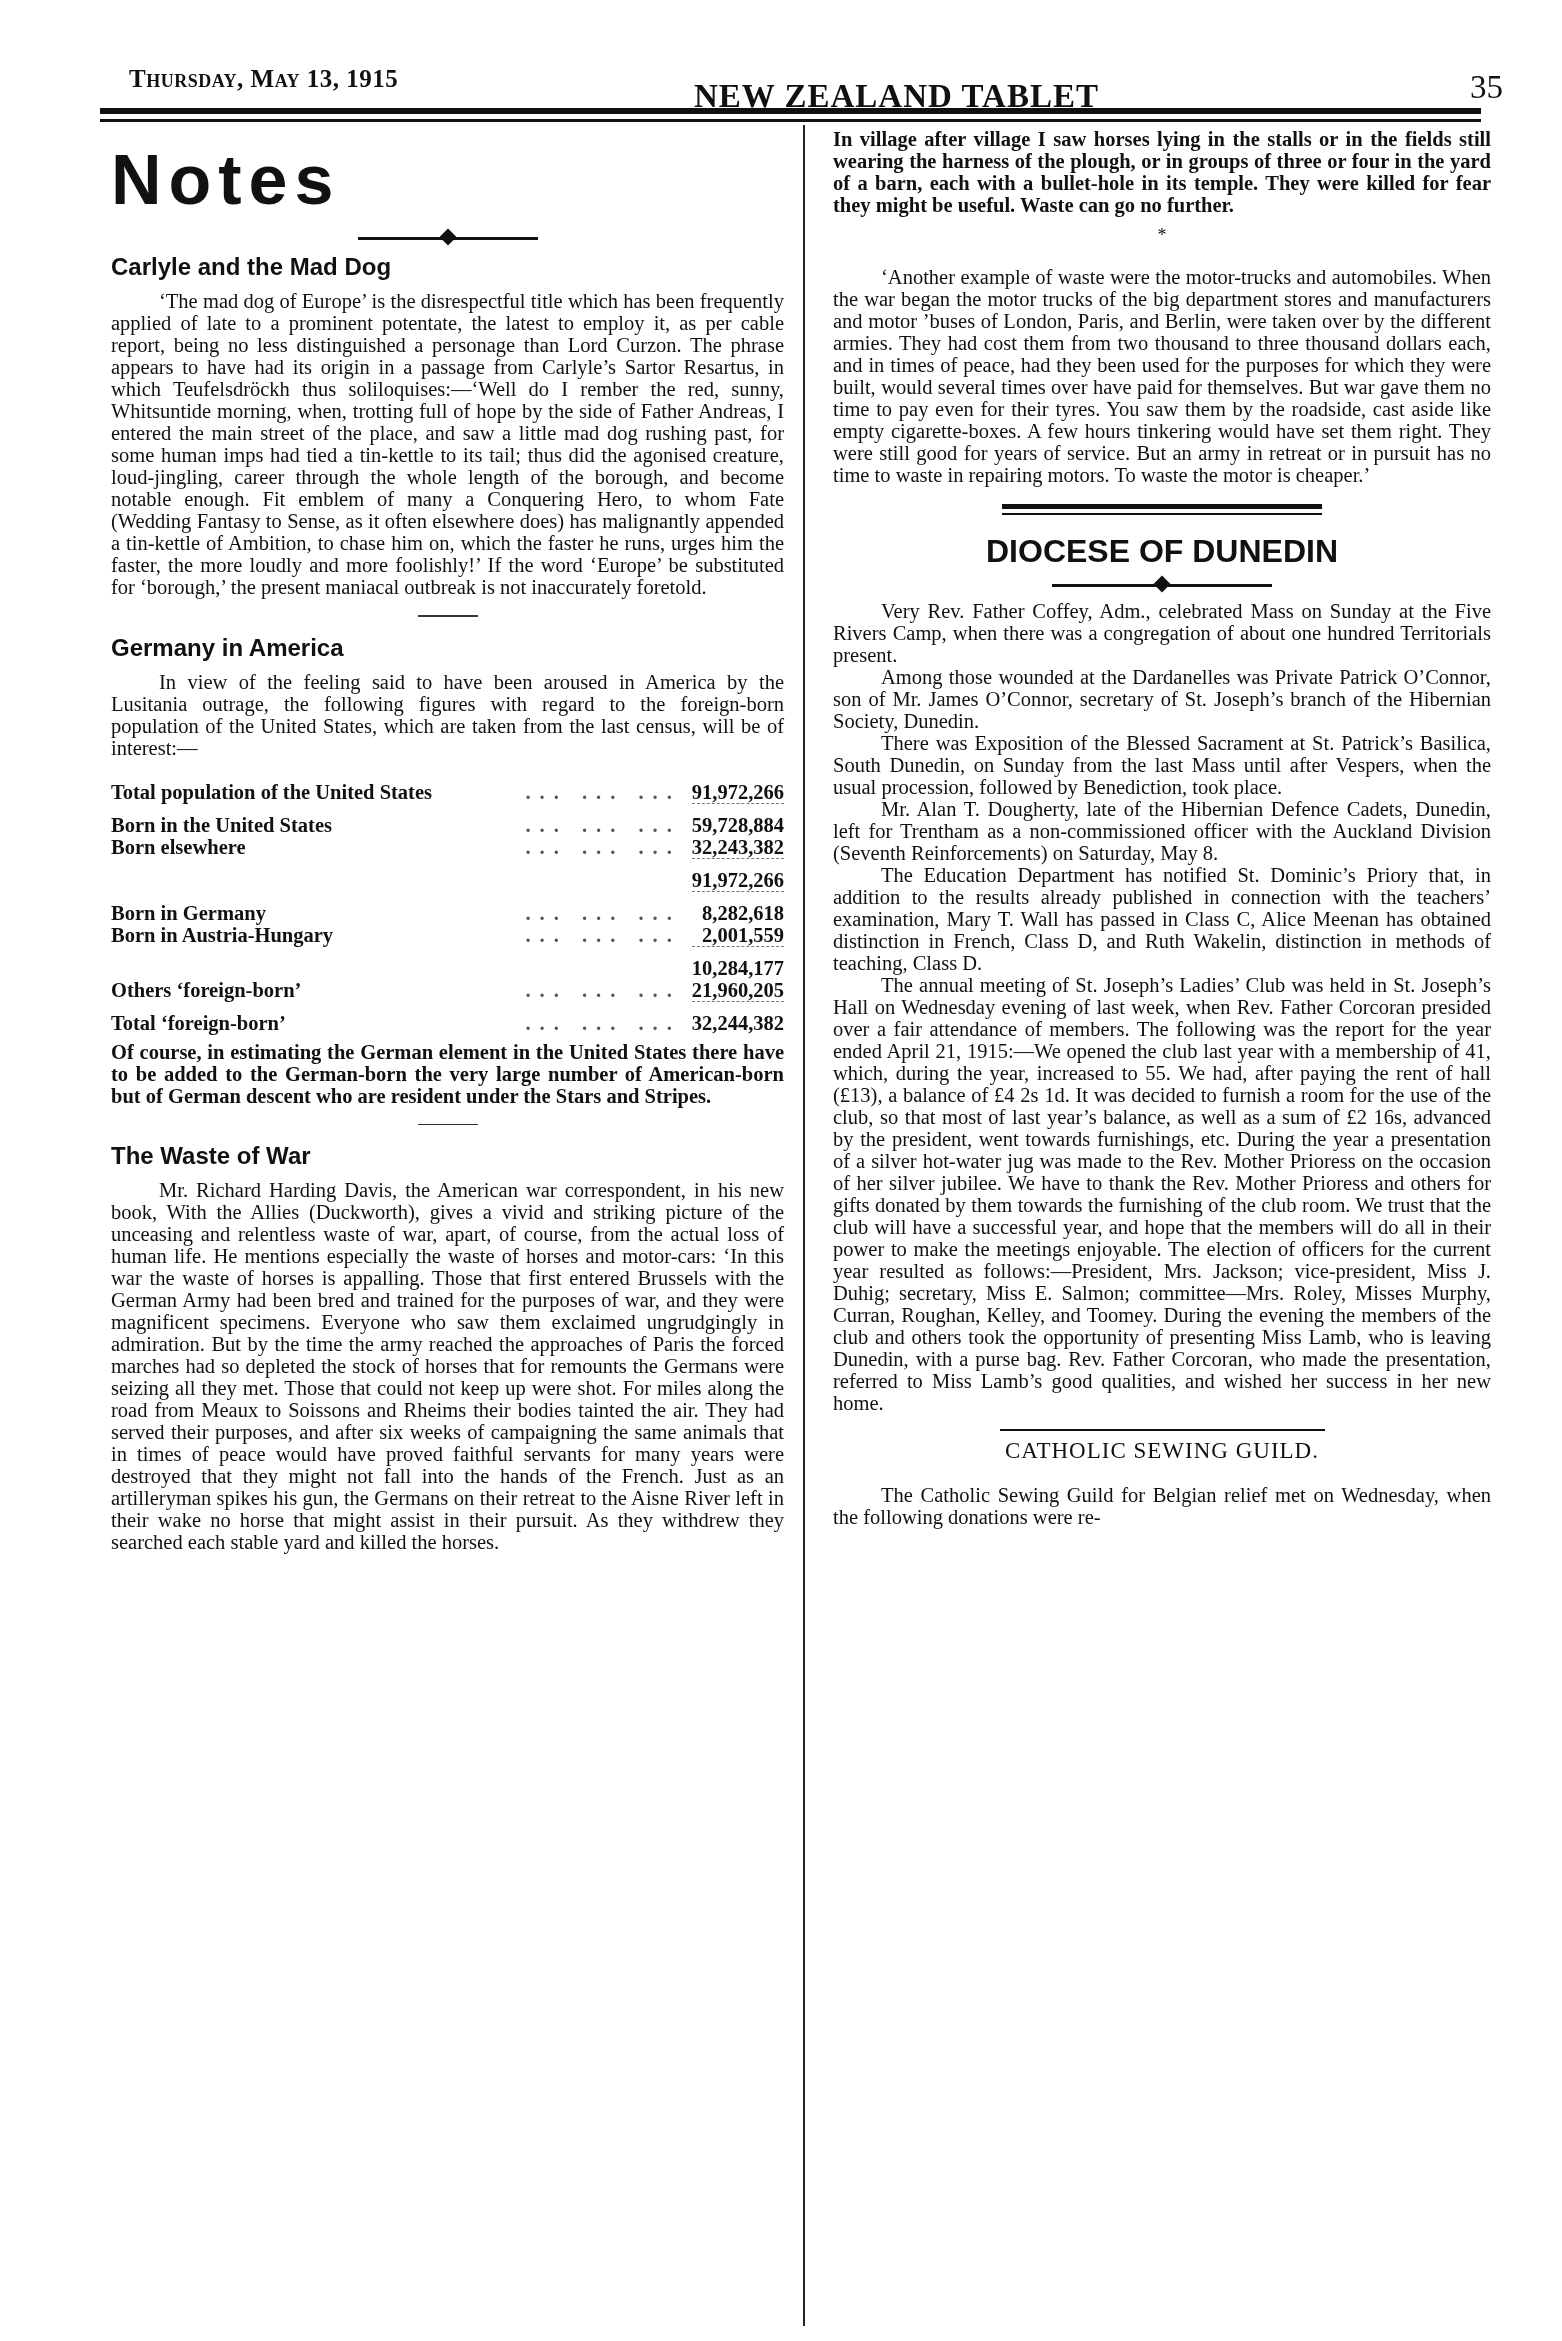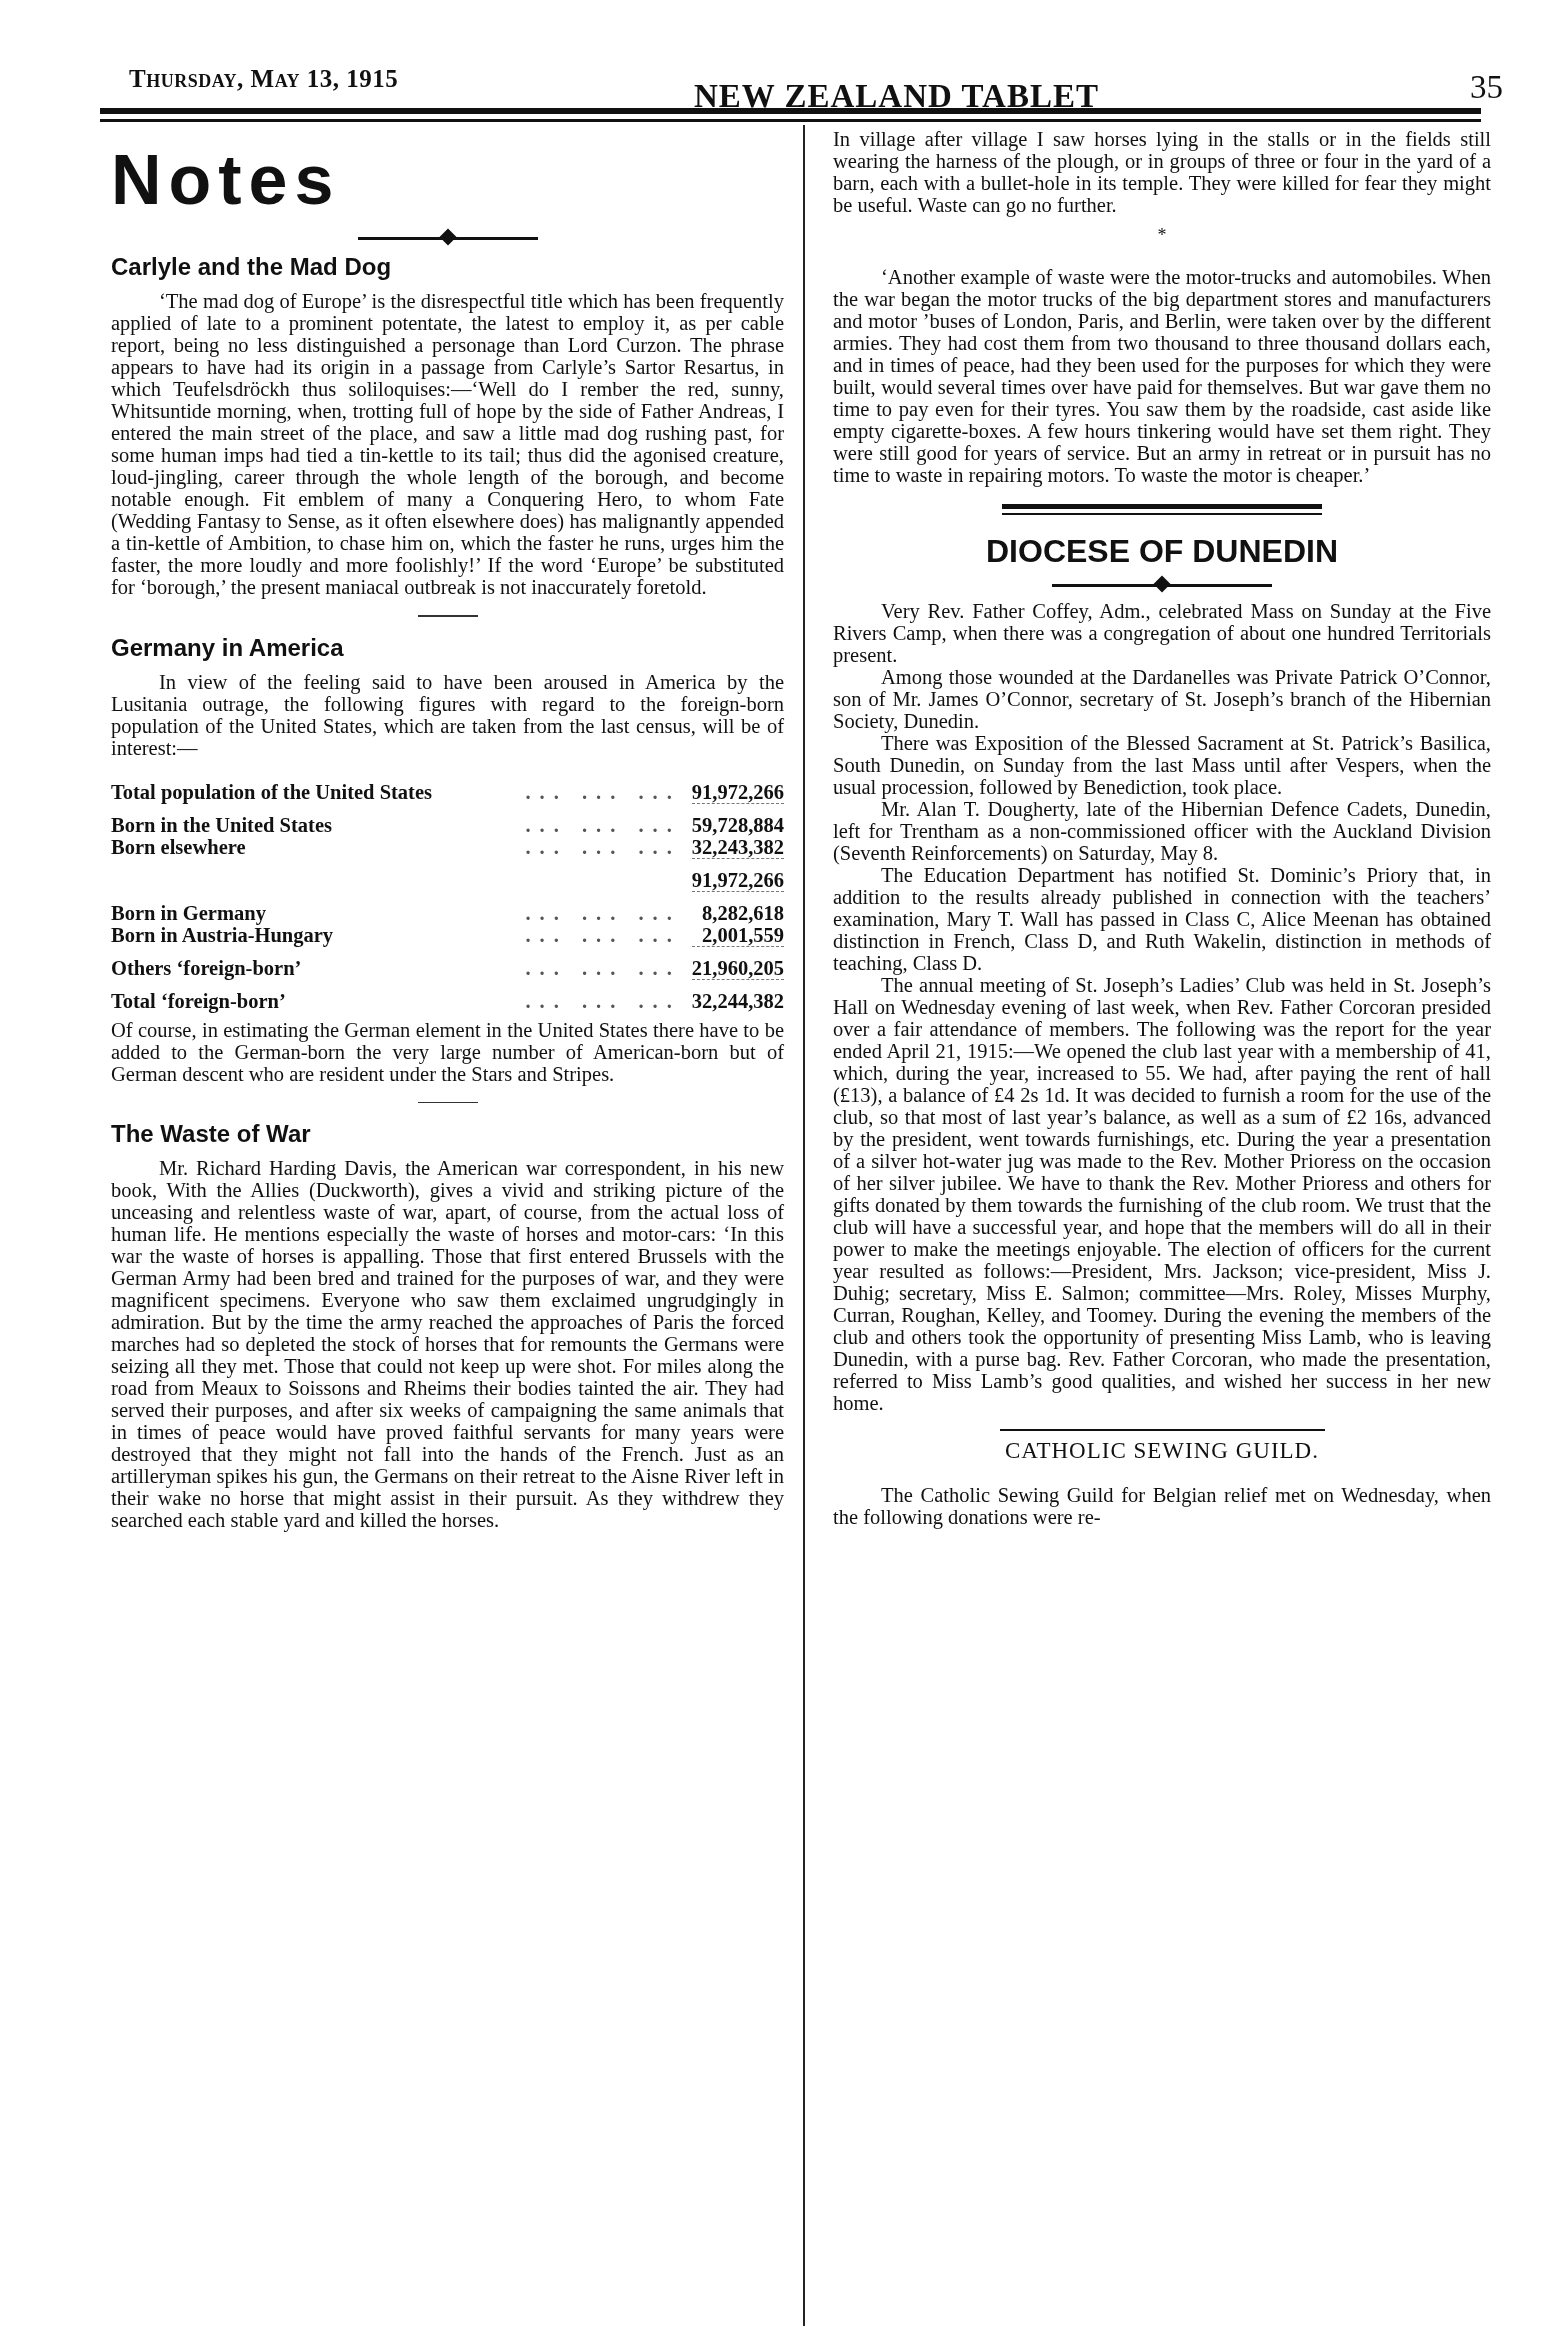--- a/index.html
+++ b/index.html
@@ -8,21 +8,21 @@
   .mh-date { position:absolute; left:5px; top:10px; font-size:25px; font-weight:bold; letter-spacing:0.5px; font-variant:small-caps; }
   .mh-title { position:absolute; left:570px; top:23px; font-size:33px; font-weight:bold; letter-spacing:1px; }
   .mh-page { position:absolute; right:12px; top:14px; font-size:33px; font-weight:normal; }
   .mh-rule1 { position:absolute; left:100px; top:108px; width:1381px; height:6px; background:#111; }
   .mh-rule2 { position:absolute; left:100px; top:119px; width:1381px; height:3px; background:#111; }
   .col { position:absolute; top:128px; }
   .col-left { left:111px; width:673px; }
   .col-right { left:833px; width:658px; }
   .col-divider { position:absolute; left:803px; top:125px; width:2px; height:2201px; background:#222; }
   p { margin:0; font-size:20.5px; line-height:22px; text-align:justify; text-indent:48px; }
-  p.noindent { text-indent:0; }
+  p.noindent { text-indent:0;font-weight:bold; }
   .notes-title { font-family:"Liberation Sans","DejaVu Sans",sans-serif; font-weight:bold; font-size:70px; letter-spacing:7px; text-align:left; margin:10px 0 0 0; line-height:85px; }
   .ornament { position:relative; height:20px; margin:5px auto; }
   .ornament .bar { position:absolute; left:0; right:0; top:8.5px; height:3px; background:#111; }
   .ornament .diamond { position:absolute; left:50%; top:3px; width:12px; height:12px; background:#111; transform:translateX(-50%) rotate(45deg); }
   .sec-head { font-family:"Liberation Sans","DejaVu Sans",sans-serif; font-weight:bold; font-size:24px; margin:5px 0 9px 0; }
   .short-rule { width:60px; height:1.5px; background:#333; margin:17px auto; }
   .stat-table { width:100%; border-collapse:collapse; font-size:20.5px; line-height:22px; }
   .stat-table td { padding:0;font-weight:bold; }
   .stat-table td.lbl { white-space:nowrap; }
   .stat-table td.dots { color:#555; letter-spacing:9px; text-align:right; width:100%; padding-right:11px; }
@@ -113,20 +113,25 @@
             <td class="lbl">Born in Austria-Hungary</td>
             <td class="dots">... ... ...</td>
             <td class="val">2,001,559</td>
           </tr>
       <tr class="rule">
             <td></td>
             <td></td>
             <td class="val"></td>
           </tr>
       <tr>
+            <td class="lbl"></td>
+            <td class="dots"></td>
+            <td class="val">10,284,177</td>
+          </tr>
+      <tr>
             <td class="lbl">Others ‘foreign-born’</td>
             <td class="dots">... ... ...</td>
             <td class="val">21,960,205</td>
           </tr>
       <tr class="rule">
             <td></td>
             <td></td>
             <td class="val"></td>
           </tr>
       <tr>

